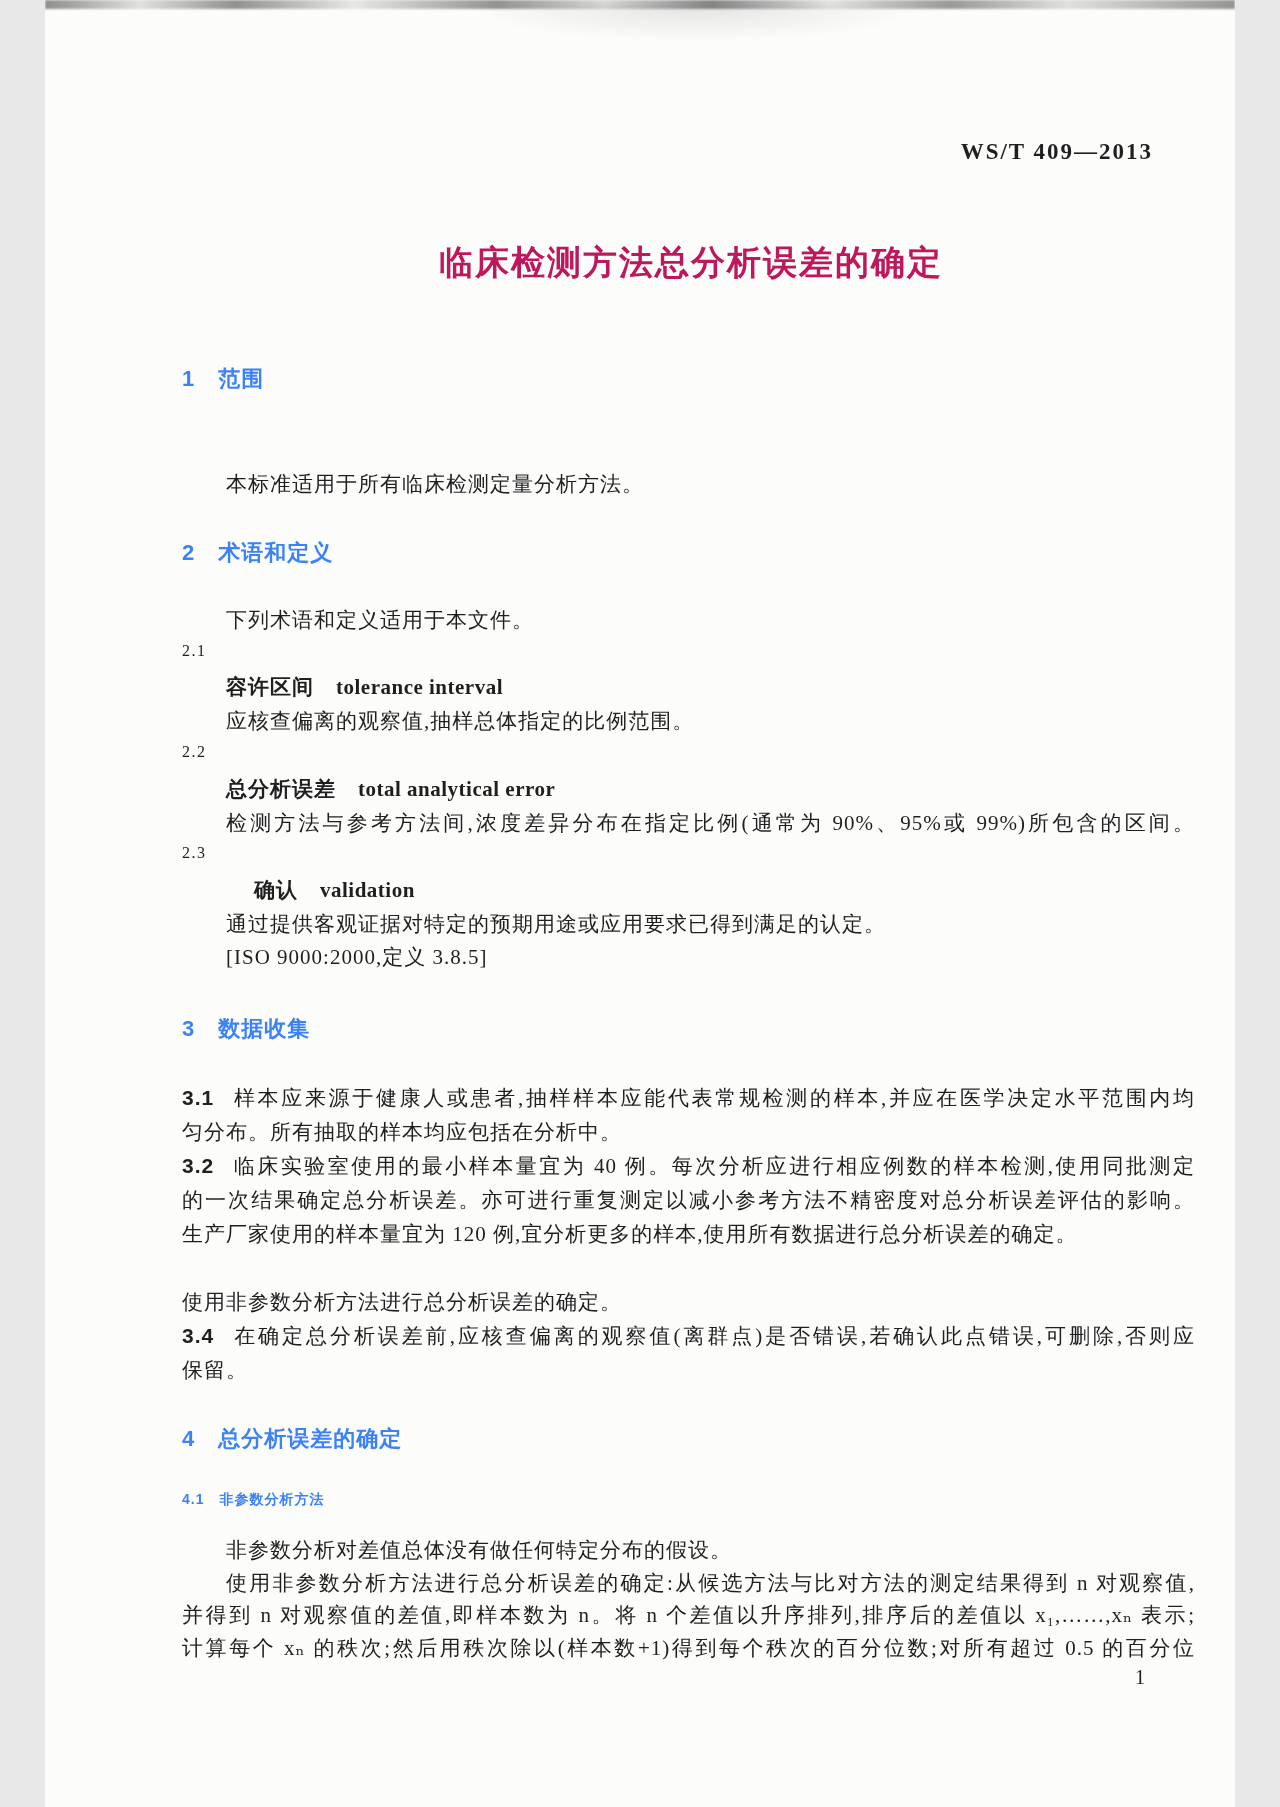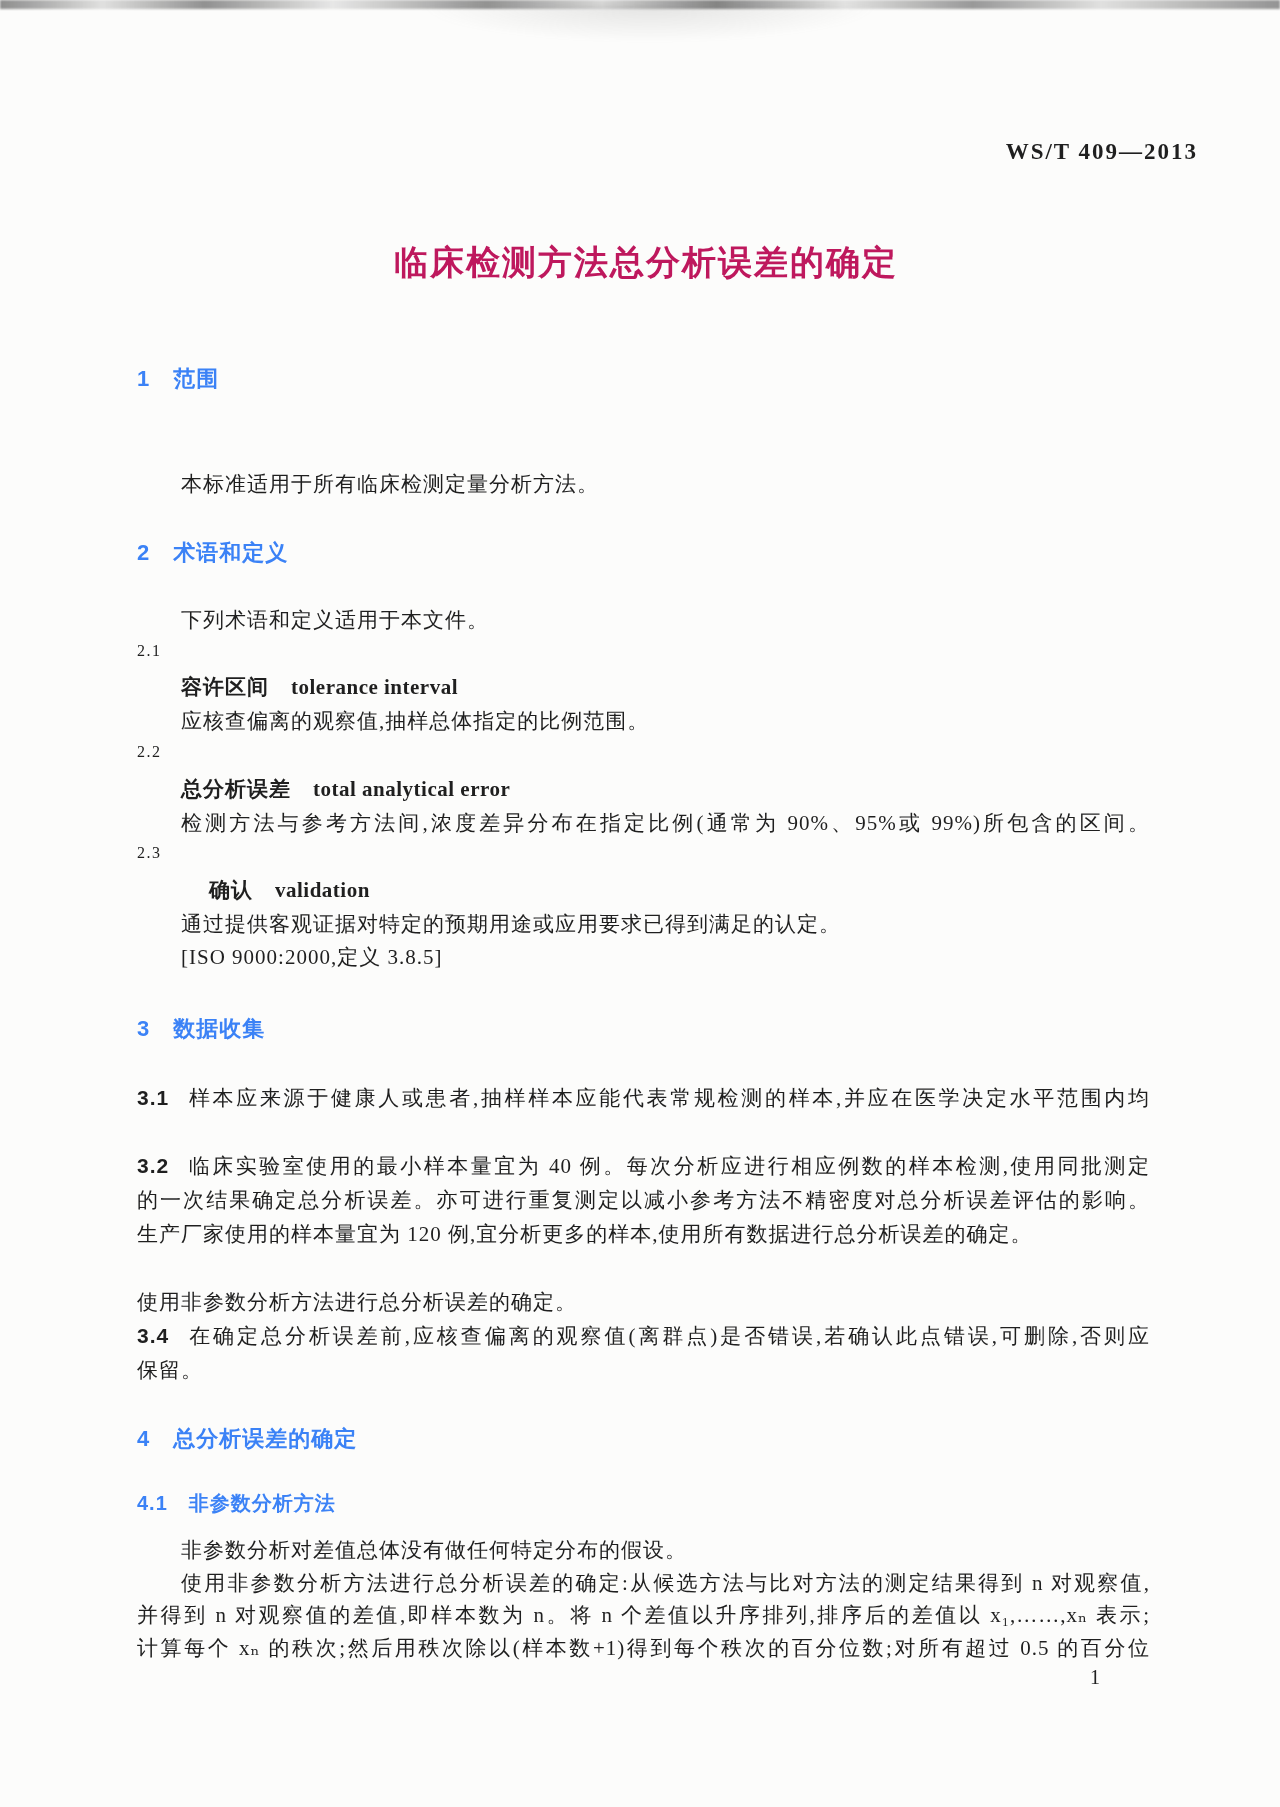--- a/index.html
+++ b/index.html
@@ -1,18 +1,18 @@
 <!DOCTYPE html>
 <html><head>
 <meta charset="utf-8">
 <style>
   html,body{margin:0;padding:0;background:#e8e8e8;}
   .page{
     position:relative;
-    width:1280px;height:1807px;
+    width:1190px;height:1807px;
     margin:0 auto;
     background:#fcfcfb;
     overflow:hidden;
     font-family:"Liberation Serif","DejaVu Serif",serif;
     color:#1f1f1f;
   }
   
   .scan-edge{
     position:absolute;top:0;left:0;width:100%;height:9px;
     background:linear-gradient(90deg,
@@ -117,35 +117,36 @@
     <span class="term-cn">确认</span><span class="term-en">validation</span>
   </div>
   <div class="line" style="top:910px;left:181px;">通过提供客观证据对特定的预期用途或应用要求已得到满足的认定。</div>
   <div class="line" style="top:943px;left:181px;">[ISO 9000:2000,定义 3.8.5]</div>
 
   <div class="line h-sec" style="top:1014px;left:137px;">3　数据收集</div>
 
   <div class="line fill" style="top:1084px;left:137px;width:1013px;">
     <span class="cnum">3.1</span><span>样本应来源于健康人或患者,抽样样本应能代表常规检测的样本,并应在医学决定水平范围内均</span>
   </div>
+  <div class="line" style="top:1118px;left:137px;">匀分布。所有抽取的样本均应包括在分析中。</div>
 
   <div class="line fill" style="top:1152px;left:137px;width:1013px;">
     <span class="cnum">3.2</span><span>临床实验室使用的最小样本量宜为 40 例。每次分析应进行相应例数的样本检测,使用同批测定</span>
   </div>
   <div class="line fill" style="top:1186px;left:137px;width:1013px;">的一次结果确定总分析误差。亦可进行重复测定以减小参考方法不精密度对总分析误差评估的影响。</div>
   <div class="line" style="top:1220px;left:137px;">生产厂家使用的样本量宜为 120 例,宜分析更多的样本,使用所有数据进行总分析误差的确定。</div>
 
   <div class="line" style="top:1288px;left:137px;">使用非参数分析方法进行总分析误差的确定。</div>
 
   <div class="line fill" style="top:1322px;left:137px;width:1013px;">
     <span class="cnum">3.4</span><span>在确定总分析误差前,应核查偏离的观察值(离群点)是否错误,若确认此点错误,可删除,否则应</span>
   </div>
   <div class="line" style="top:1356px;left:137px;">保留。</div>
 
   <div class="line h-sec" style="top:1424px;left:137px;">4　总分析误差的确定</div>
-  <div class="line h-sec" style="top:1490px;left:137px;font-size:20px;">4.1　非参数分析方法</div>
+  <div class="line h-sec" style="top:1490px;left:137px;font-size:14px;">4.1　非参数分析方法</div>
   <div class="line" style="top:1536px;left:181px;">非参数分析对差值总体没有做任何特定分布的假设。</div>
   <div class="line fill" style="top:1569px;left:181px;width:969px;">使用非参数分析方法进行总分析误差的确定:从候选方法与比对方法的测定结果得到 n 对观察值,</div>
   <div class="line fill" style="top:1601px;left:137px;width:1013px;">并得到 n 对观察值的差值,即样本数为 n。将 n 个差值以升序排列,排序后的差值以 x₁,……,xₙ 表示;</div>
   <div class="line fill" style="top:1634px;left:137px;width:1013px;">计算每个 xₙ 的秩次;然后用秩次除以(样本数+1)得到每个秩次的百分位数;对所有超过 0.5 的百分位</div>
 
   <div class="line pageno" style="top:1664px;left:1090px;">1</div>
 </div>
 
 </body></html>

